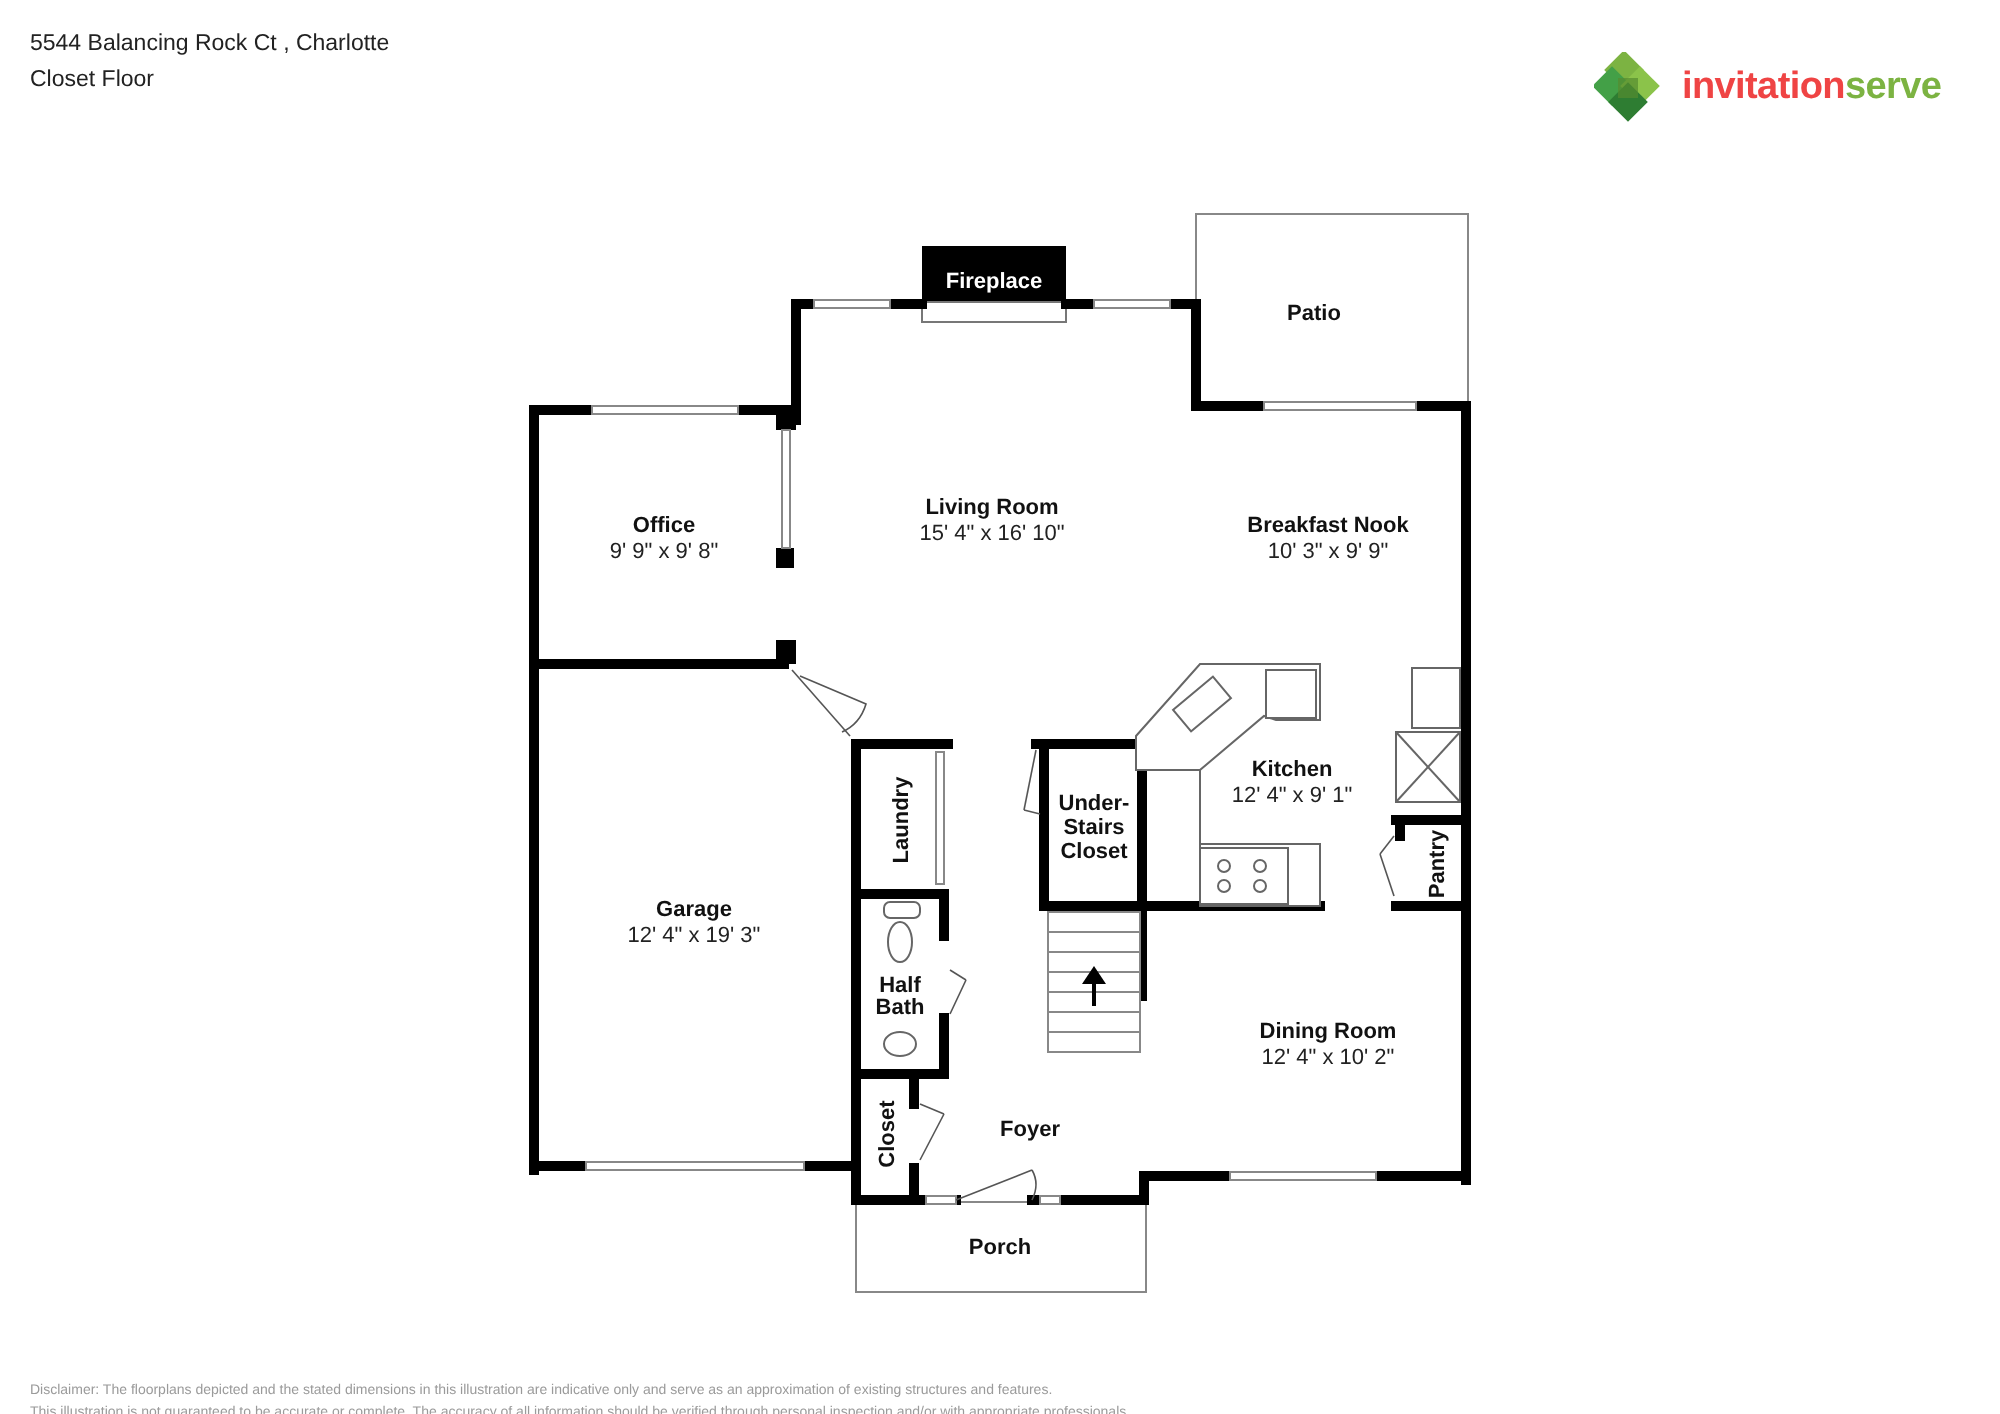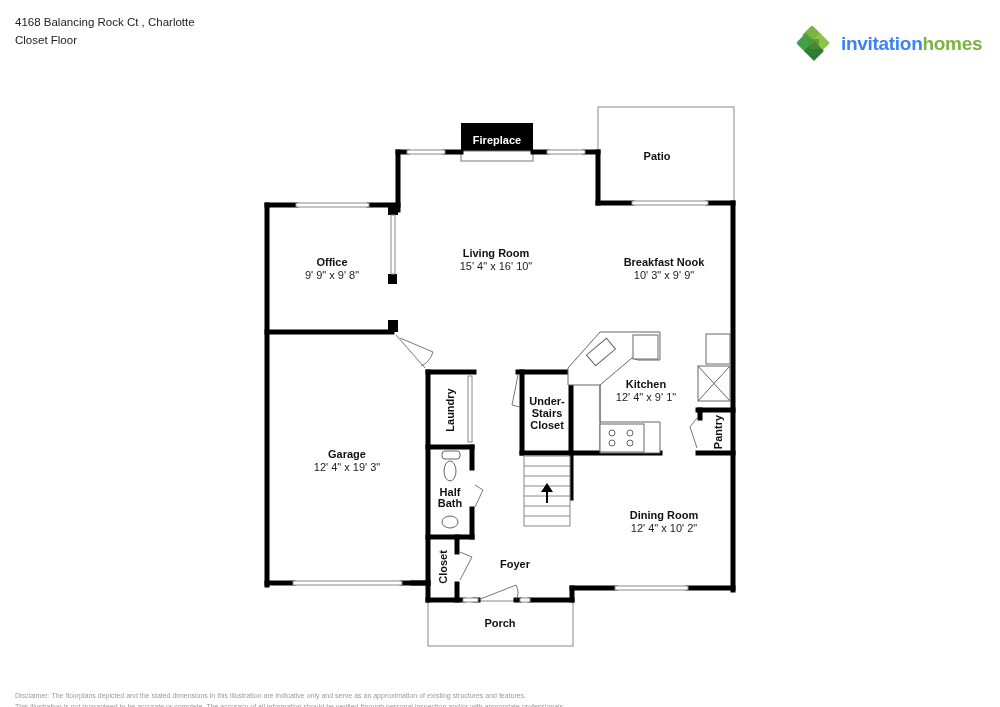--- a/index.html
+++ b/index.html
@@ -1,42 +1,42 @@
 <!DOCTYPE html>
 <html><head>
 <meta charset="utf-8">
 <style>
   html, body { margin:0; padding:0; background:#ffffff; }
   body { width:1000px; height:707px; position:relative; overflow:hidden; font-family:"Liberation Sans", sans-serif; color:#111; }
   .hdr-line { position:absolute; left:15px; font-size:11.5px; color:#222; }
   .logo { position:absolute; left:797px; top:26px; width:190px; height:36px; display:flex; align-items:center; }
   .logo-text { font-size:19px; font-weight:bold; letter-spacing:-0.3px; margin-left:8px; }
-  .logo-text .a { color:#3b82f6; }
+  .logo-text .a { color:#ef4444; }
   .logo-text .b { color:#7cb342; }
   .disclaimer { position:absolute; left:15px; font-size:7px; color:#9a9a9a; white-space:nowrap; }
   svg#plan { position:absolute; left:0; top:0; }
   .lbl { font-family:"Liberation Sans", sans-serif; font-size:11px; font-weight:bold; fill:#111; text-anchor:middle; }
   .dim { font-family:"Liberation Sans", sans-serif; font-size:11px; fill:#222; text-anchor:middle; }
   .fp-white { font-family:"Liberation Sans", sans-serif; font-size:11px; font-weight:bold; fill:#fff; text-anchor:middle; }
 </style>
 </head>
 <body>
 
-<div class="hdr-line" style="top:16px;">4168 Balancing Rock Ct , Charlotte</div>
+<div class="hdr-line" style="top:16px;">5544 Balancing Rock Ct , Charlotte</div>
 <div class="hdr-line" style="top:34px;">Closet Floor</div>
 
 <div class="logo">
   <svg width="36" height="36" viewBox="0 0 36 36">
     <rect x="8" y="2" width="14" height="14" transform="rotate(45 15 9)" fill="#7cb342"></rect>
     <rect x="2" y="10" width="14" height="14" transform="rotate(45 9 17)" fill="#43a047"></rect>
     <rect x="16" y="10" width="14" height="14" transform="rotate(45 23 17)" fill="#8bc34a"></rect>
     <rect x="10" y="18" width="14" height="14" transform="rotate(45 17 25)" fill="#2e7d32"></rect>
     <rect x="12" y="13" width="10" height="10" fill="#558b2f" opacity="0.7"></rect>
   </svg>
-  <div class="logo-text"><span class="a">invitation</span><span class="b">homes</span></div>
+  <div class="logo-text"><span class="a">invitation</span><span class="b">serve</span></div>
 </div>
 
 <svg id="plan" width="1000" height="707" viewBox="0 0 1000 707">
 
   <rect x="598" y="107" width="136" height="97" fill="none" stroke="#888" stroke-width="1"></rect>
   <rect x="428" y="601" width="145" height="45" fill="none" stroke="#888" stroke-width="1"></rect>
 
   <rect x="461" y="123" width="72" height="28" fill="#000"></rect>
   <rect x="461" y="151" width="72" height="10" fill="#fff" stroke="#777" stroke-width="1"></rect>
 

